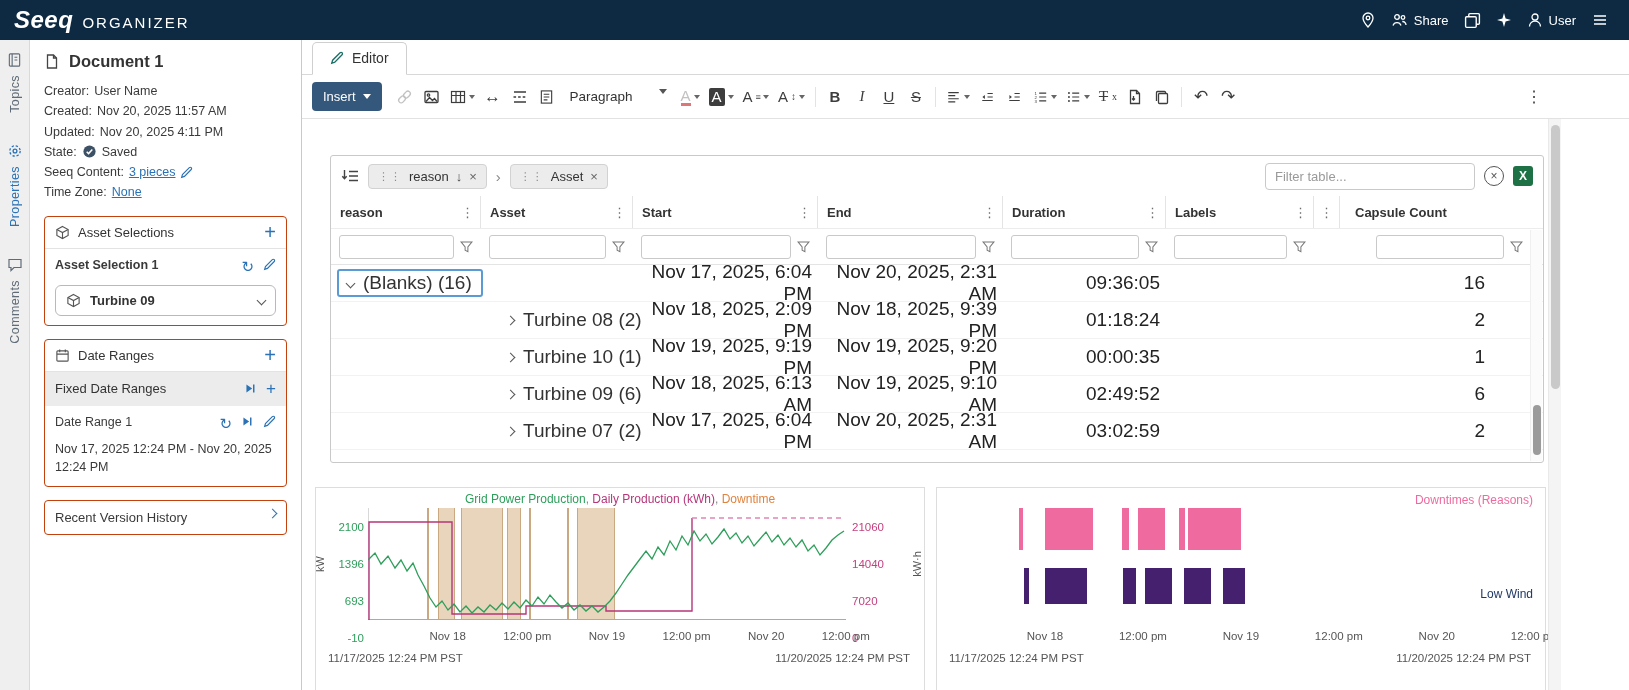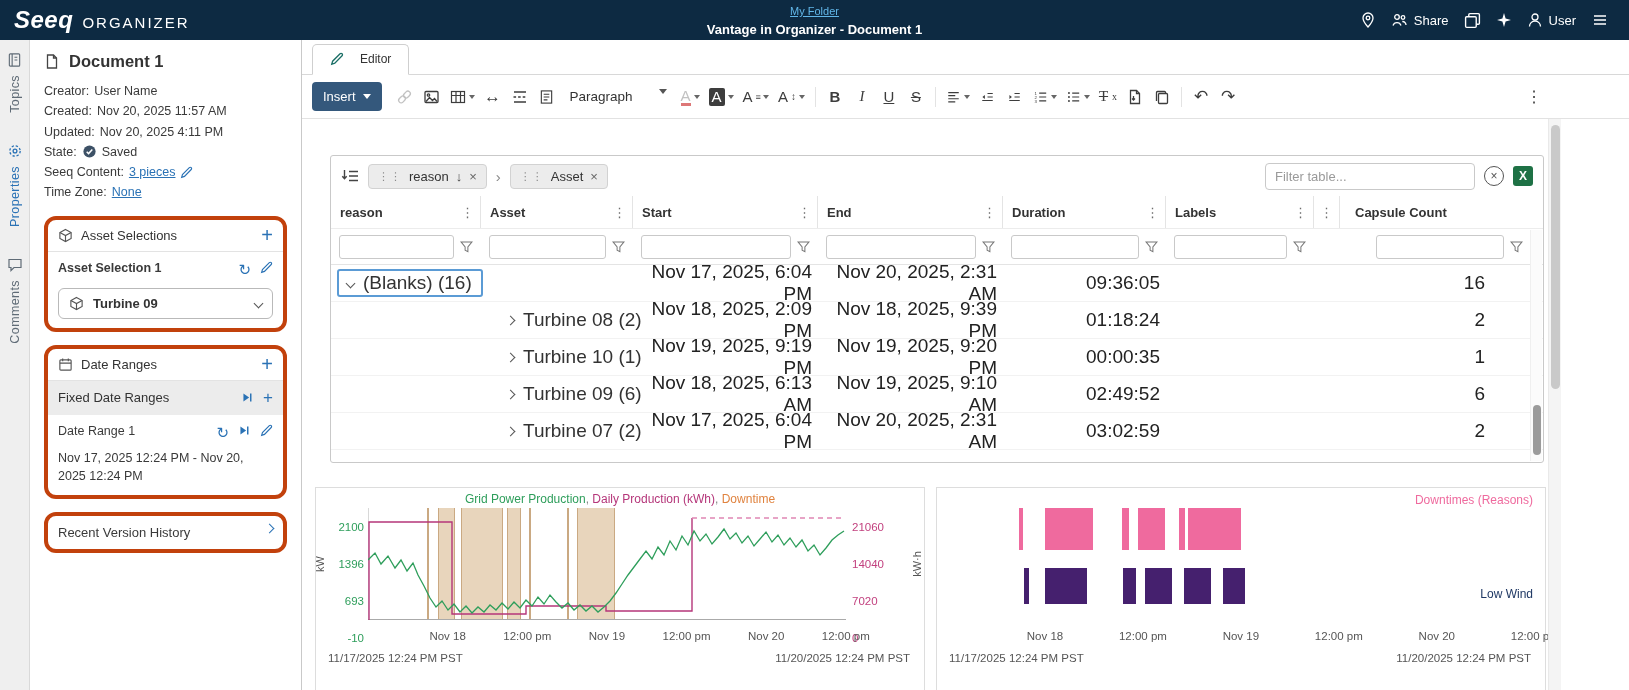--- a/index.html
+++ b/index.html
@@ -19,36 +19,36 @@
 
 .side-strip{position:absolute;left:0;top:40px;width:30px;height:650px;background:#efefef;border-right:1px solid #d9d9d9;display:flex;flex-direction:column;align-items:center;padding-top:12px;gap:30px;z-index:20}
 .strip-tab{display:flex;flex-direction:column;align-items:center;gap:7px;color:#5f6b76;cursor:pointer}
 .strip-tab.active{color:#2a72b5}
 .strip-label{writing-mode:vertical-rl;transform:rotate(180deg);font-size:12.5px;letter-spacing:.4px}
 
 .doc-panel{position:absolute;left:30px;top:40px;width:272px;height:650px;background:#fff;border-right:1px solid #c9c9c9;padding:12px 14px;font-size:12.5px;color:#3a3a3a;overflow:hidden;z-index:10}
 .panel-title{display:flex;align-items:center;gap:9px;font-size:16.5px;font-weight:bold;color:#333;margin-bottom:10px}
 .meta-line{line-height:1.62;display:flex;align-items:center;gap:5px;flex-wrap:wrap}
 .link{color:#2a72b5;text-decoration:underline;cursor:pointer}
-.box{border:4px solid #c2410c;border-radius:12px;margin-top:13px;background:#fff}
+.box{border:1px solid #c2410c;border-radius:4px;margin-top:13px;background:#fff}
 .box-header{display:flex;align-items:center;gap:8px;padding:8px 10px;font-size:13px;color:#333;border-bottom:1px solid #e3e3e3}
 .plus-btn{margin-left:auto;color:#2a72b5;font-size:20px;line-height:14px;cursor:pointer}
 .box-body{padding:9px 10px}
 .row-between{display:flex;align-items:flex-start;gap:9px}
 .icon-btn{color:#2a72b5;cursor:pointer;display:flex;align-items:center;font-size:15px}
 .asset-dropdown{margin-top:9px;border:1px solid #b9b9b9;border-radius:6px;padding:7px 10px;display:flex;align-items:center;gap:9px;font-weight:bold;font-size:13px;color:#333;cursor:pointer;background:#fff}
 .gray-row{background:#ececec;padding:7px 10px;display:flex;align-items:center;gap:9px;font-size:13px;color:#333}
 .chv{display:inline-block;width:7px;height:7px;border-right:1.6px solid currentColor;border-bottom:1.6px solid currentColor}
 .chv.down{transform:rotate(45deg)}
 .chv.right{transform:rotate(-45deg)}
 .datetext{margin-top:7px;line-height:1.5;color:#3a3a3a}
 
 .main{position:absolute;left:302px;top:40px;width:1327px;height:650px;background:#fff}
 .tabbar{height:35px;border-bottom:1px solid #d8d8d8;display:flex;align-items:flex-end;padding-left:10px;background:#fff}
-.editor-tab{display:flex;align-items:center;gap:16px;padding:7px 17px 8px;border:1px solid #cfcfcf;border-bottom:1px solid #fff;border-radius:5px 5px 0 0;background:#fff;font-size:12px;color:#333;position:relative;top:1px;cursor:pointer}
+.editor-tab{display:flex;align-items:center;gap:8px;padding:7px 17px 8px;border:1px solid #cfcfcf;border-bottom:1px solid #fff;border-radius:5px 5px 0 0;background:#fff;font-size:14px;color:#333;position:relative;top:1px;cursor:pointer}
 .toolbar{height:44px;display:flex;align-items:center;gap:1px;padding:0 10px;border-bottom:1px solid #e2e2e2;background:#fff}
 .insert-btn{background:#34587c;color:#fff;border:none;border-radius:4px;padding:7px 11px;font-size:13px;display:flex;align-items:center;gap:7px;cursor:pointer;margin-right:9px;font-family:inherit}
 .caret{display:inline-block;width:0;height:0;border-left:4px solid transparent;border-right:4px solid transparent;border-top:5px solid currentColor}
 .t-btn{min-width:26px;height:30px;display:flex;align-items:center;justify-content:center;color:#3d3d3d;font-size:15px;border-radius:3px;cursor:pointer;padding:0 4px;gap:3px}
 .t-btn .caret{border-left-width:3.5px;border-right-width:3.5px;border-top-width:4.5px;color:#666}
 .t-btn.disabled{color:#c2c2c2}
 .t-sep{width:1px;height:20px;background:#e3e3e3;margin:0 5px}
 .paragraph-dd{display:flex;align-items:flex-start;gap:26px;font-size:13.5px;color:#333;padding:0 9px;cursor:pointer}
 .b{font-weight:bold}.i{font-style:italic;font-family:"Liberation Serif",serif}.u{text-decoration:underline}.s{text-decoration:line-through}
 
@@ -113,24 +113,20 @@
 .lane .bar{position:absolute;top:0;bottom:0}
 .lane-label{position:absolute;right:12px;top:63px;font-size:12px}
 </style>
 </head>
 <body>
 
 <div class="topbar">
   <div class="logo">
     <span class="logo-seeq">Seeq</span>
     <span class="logo-org">ORGANIZER</span>
-  </div>
-  <div class="topbar-center">
-    <span class="breadcrumb">My Folder</span>
-    <div class="doc-title">Vantage in Organizer - Document 1</div>
   </div>
   <div class="topbar-right">
     <span class="tb-icon">
       <svg width="16" height="16" viewBox="0 0 16 16" fill="none" stroke="currentColor" stroke-width="1.3">
           <path d="M8 15 C8 15 3 9.5 3 6 a5 5 0 0 1 10 0 C13 9.5 8 15 8 15 z"></path>
           <circle cx="8" cy="6" r="1.8"></circle>
         </svg>
     </span>
     <span class="tb-group">
       <span class="tb-icon">

